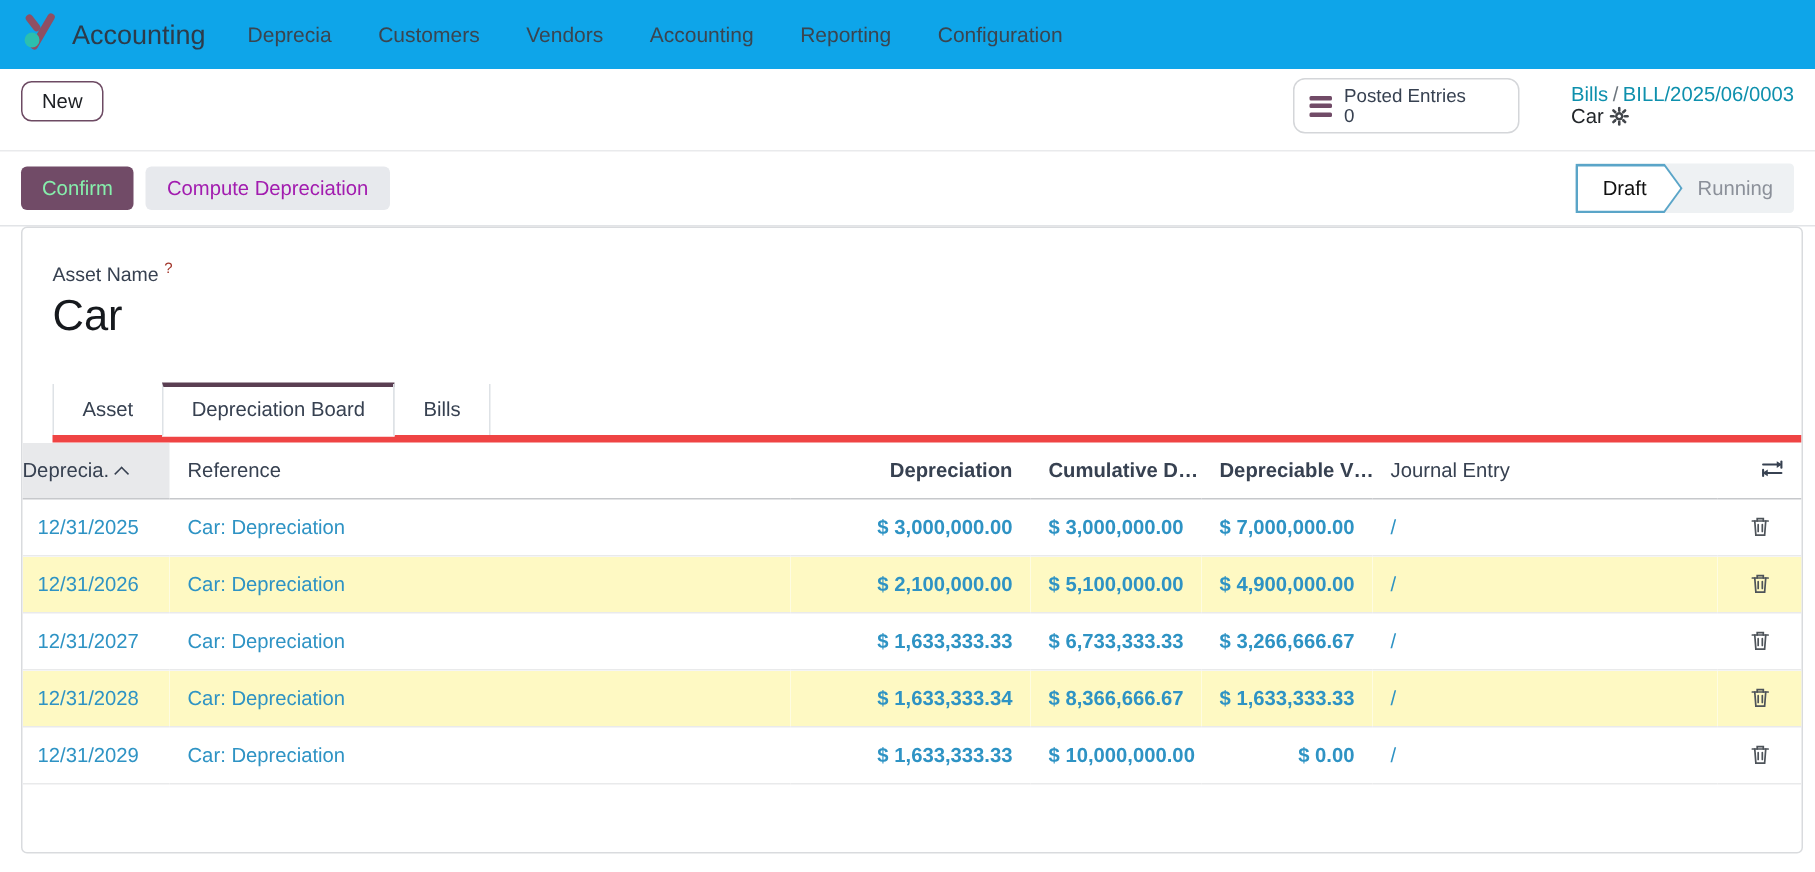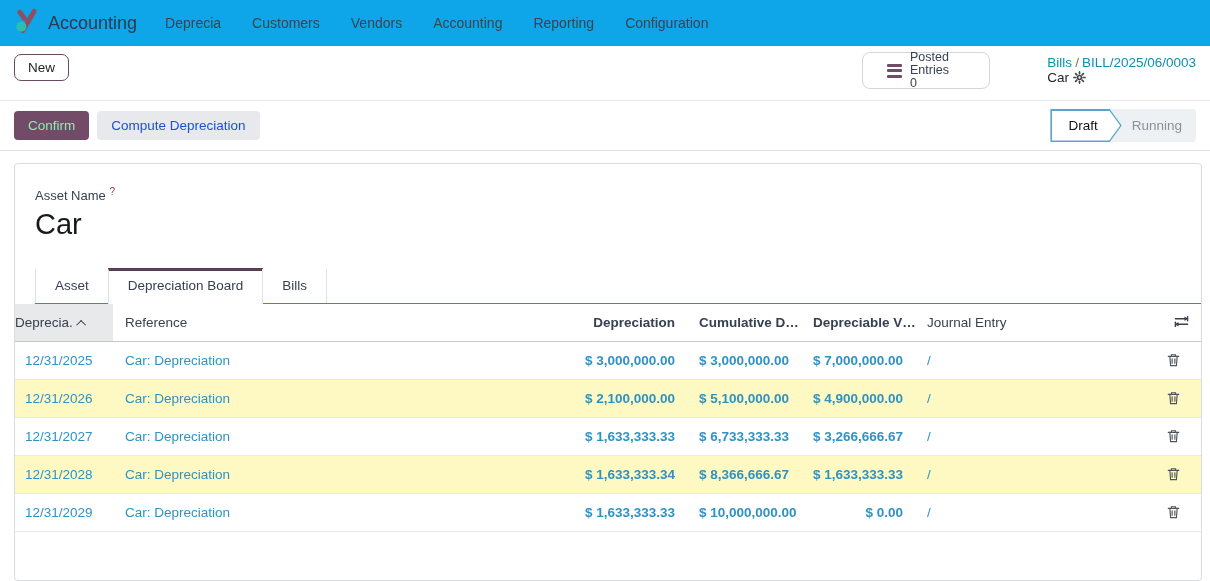--- a/index.html
+++ b/index.html
@@ -15,51 +15,51 @@
 
   
   .control-panel { height:54px; position:relative; padding:8px 14px 0 14px; display:flex; align-items:flex-start; gap:10px;justify-content:space-between; }
   .btn-new { background:#fff; border:1px solid #6d4a63; border-radius:7px; padding:5px 13px;
     font-size:13.5px; color:#1c1f23; cursor:pointer; }
   .breadcrumb { line-height:15px; font-size:13.5px; padding-top:1px; }
   .bc-link { color:#0e90ad; cursor:pointer; text-decoration:none; }
   .bc-sep { color:#6c757d; padding:0 3px; }
   .bc-current { color:#22262a; }
   .gear-btn { display:inline-block; vertical-align:-2px; margin-left:4px; cursor:pointer; }
-  .smart-btn { position:absolute; left:862px; top:6px; width:128px; height:37px; background:#fff;
+  .smart-btn { position:absolute; left:862px; top:6px; width:151px; height:37px; background:#fff;
     border:1px solid #d4d6d9; border-radius:8px; display:flex; align-items:center; gap:8px;
-    padding:0 24px; cursor:pointer; }
+    padding:0 10px; cursor:pointer; }
   .smart-icon { display:flex; flex-direction:column; gap:2.5px; }
   .smart-icon i { display:block; width:15px; height:3px; background:#714B67; border-radius:1px; }
   .smart-text { font-size:12.5px; color:#374151; line-height:13px; }
 
   
   .statusbar { height:51px; border-top:1px solid #e9eaec; border-bottom:1px solid #e2e4e7;
     display:flex; align-items:center; justify-content:space-between; padding:0 14px; background:#fff; }
   .sb-left { display:flex; gap:8px; }
   .btn { border:none; border-radius:4px; font-size:13.5px; font-weight:500; padding:7px 14px; cursor:pointer; }
   .btn-primary { background:#714B67; color:#86efac; }
-  .btn-secondary { background:#e7e9ed; color:#1d4ed8; }
+  .btn-secondary { background:#e7e9ed; color:#a21caf; }
   .stepper { display:flex; align-items:stretch; height:33px; background:#eef1f3; border-radius:3px; }
   .step-draft { position:relative; display:flex; align-items:center; padding:0 24px 0 18px; cursor:pointer; }
   .step-draft .arrow-border { position:absolute; inset:0; background:#5aa5c8;
     clip-path:polygon(0 0,calc(100% - 12px) 0,100% 50%,calc(100% - 12px) 100%,0 100%); }
   .step-draft .arrow-fill { position:absolute; inset:1.5px; background:#fff;
     clip-path:polygon(0 0,calc(100% - 11px) 0,100% 50%,calc(100% - 11px) 100%,0 100%); }
   .step-draft .lbl { position:relative; font-size:13.5px; color:#111; }
   .step-running { display:flex; align-items:center; padding:0 14px 0 10px; font-size:13.5px; color:#8b9099; cursor:pointer; }
 
   
-  .sheet { margin:12px 8px 0 14px; height:418px; background:#fff; border:1px solid #d9dbde; border-radius:4px; overflow:hidden; }
+  .sheet { margin:0 8px 0 14px; height:418px; background:#fff; border:1px solid #d9dbde; border-radius:4px; overflow:hidden; }
   .sheet-pad { padding:22px 20px 0 20px; }
   .field-label { font-size:13px; color:#374151; }
   .field-label sup { color:#a3392e; font-size:10px; }
   .asset-title { font-size:29px; color:#16191d; margin-top:5px; cursor:text; }
 
-  .tabs { display:flex; align-items:flex-end; margin:27px 0 0 20px; border-bottom:1px solid #ef4444; }
+  .tabs { display:flex; align-items:flex-end; margin:27px 0 0 20px; border-bottom:5px solid #ef4444; }
   .tab { padding:9px 19px 10px 19px; font-size:13.5px; color:#374151; cursor:pointer;
     border-left:1px solid #dee2e6; border-right:1px solid #dee2e6; background:transparent; }
   .tab + .tab { margin-left:-1px; }
   .tab.active { background:#fff; border-top:3px solid #5a3e52; padding-top:7px; margin-bottom:-1px;
     border-bottom:1px solid #fff; }
 
   
   table { width:100%; border-collapse:collapse; table-layout:fixed; font-size:13.5px; }
   col.c-date{width:98px} col.c-dep{width:160px} col.c-cum{width:114px}
   col.c-depv{width:114px} col.c-jrn{width:230px} col.c-del{width:56px}

